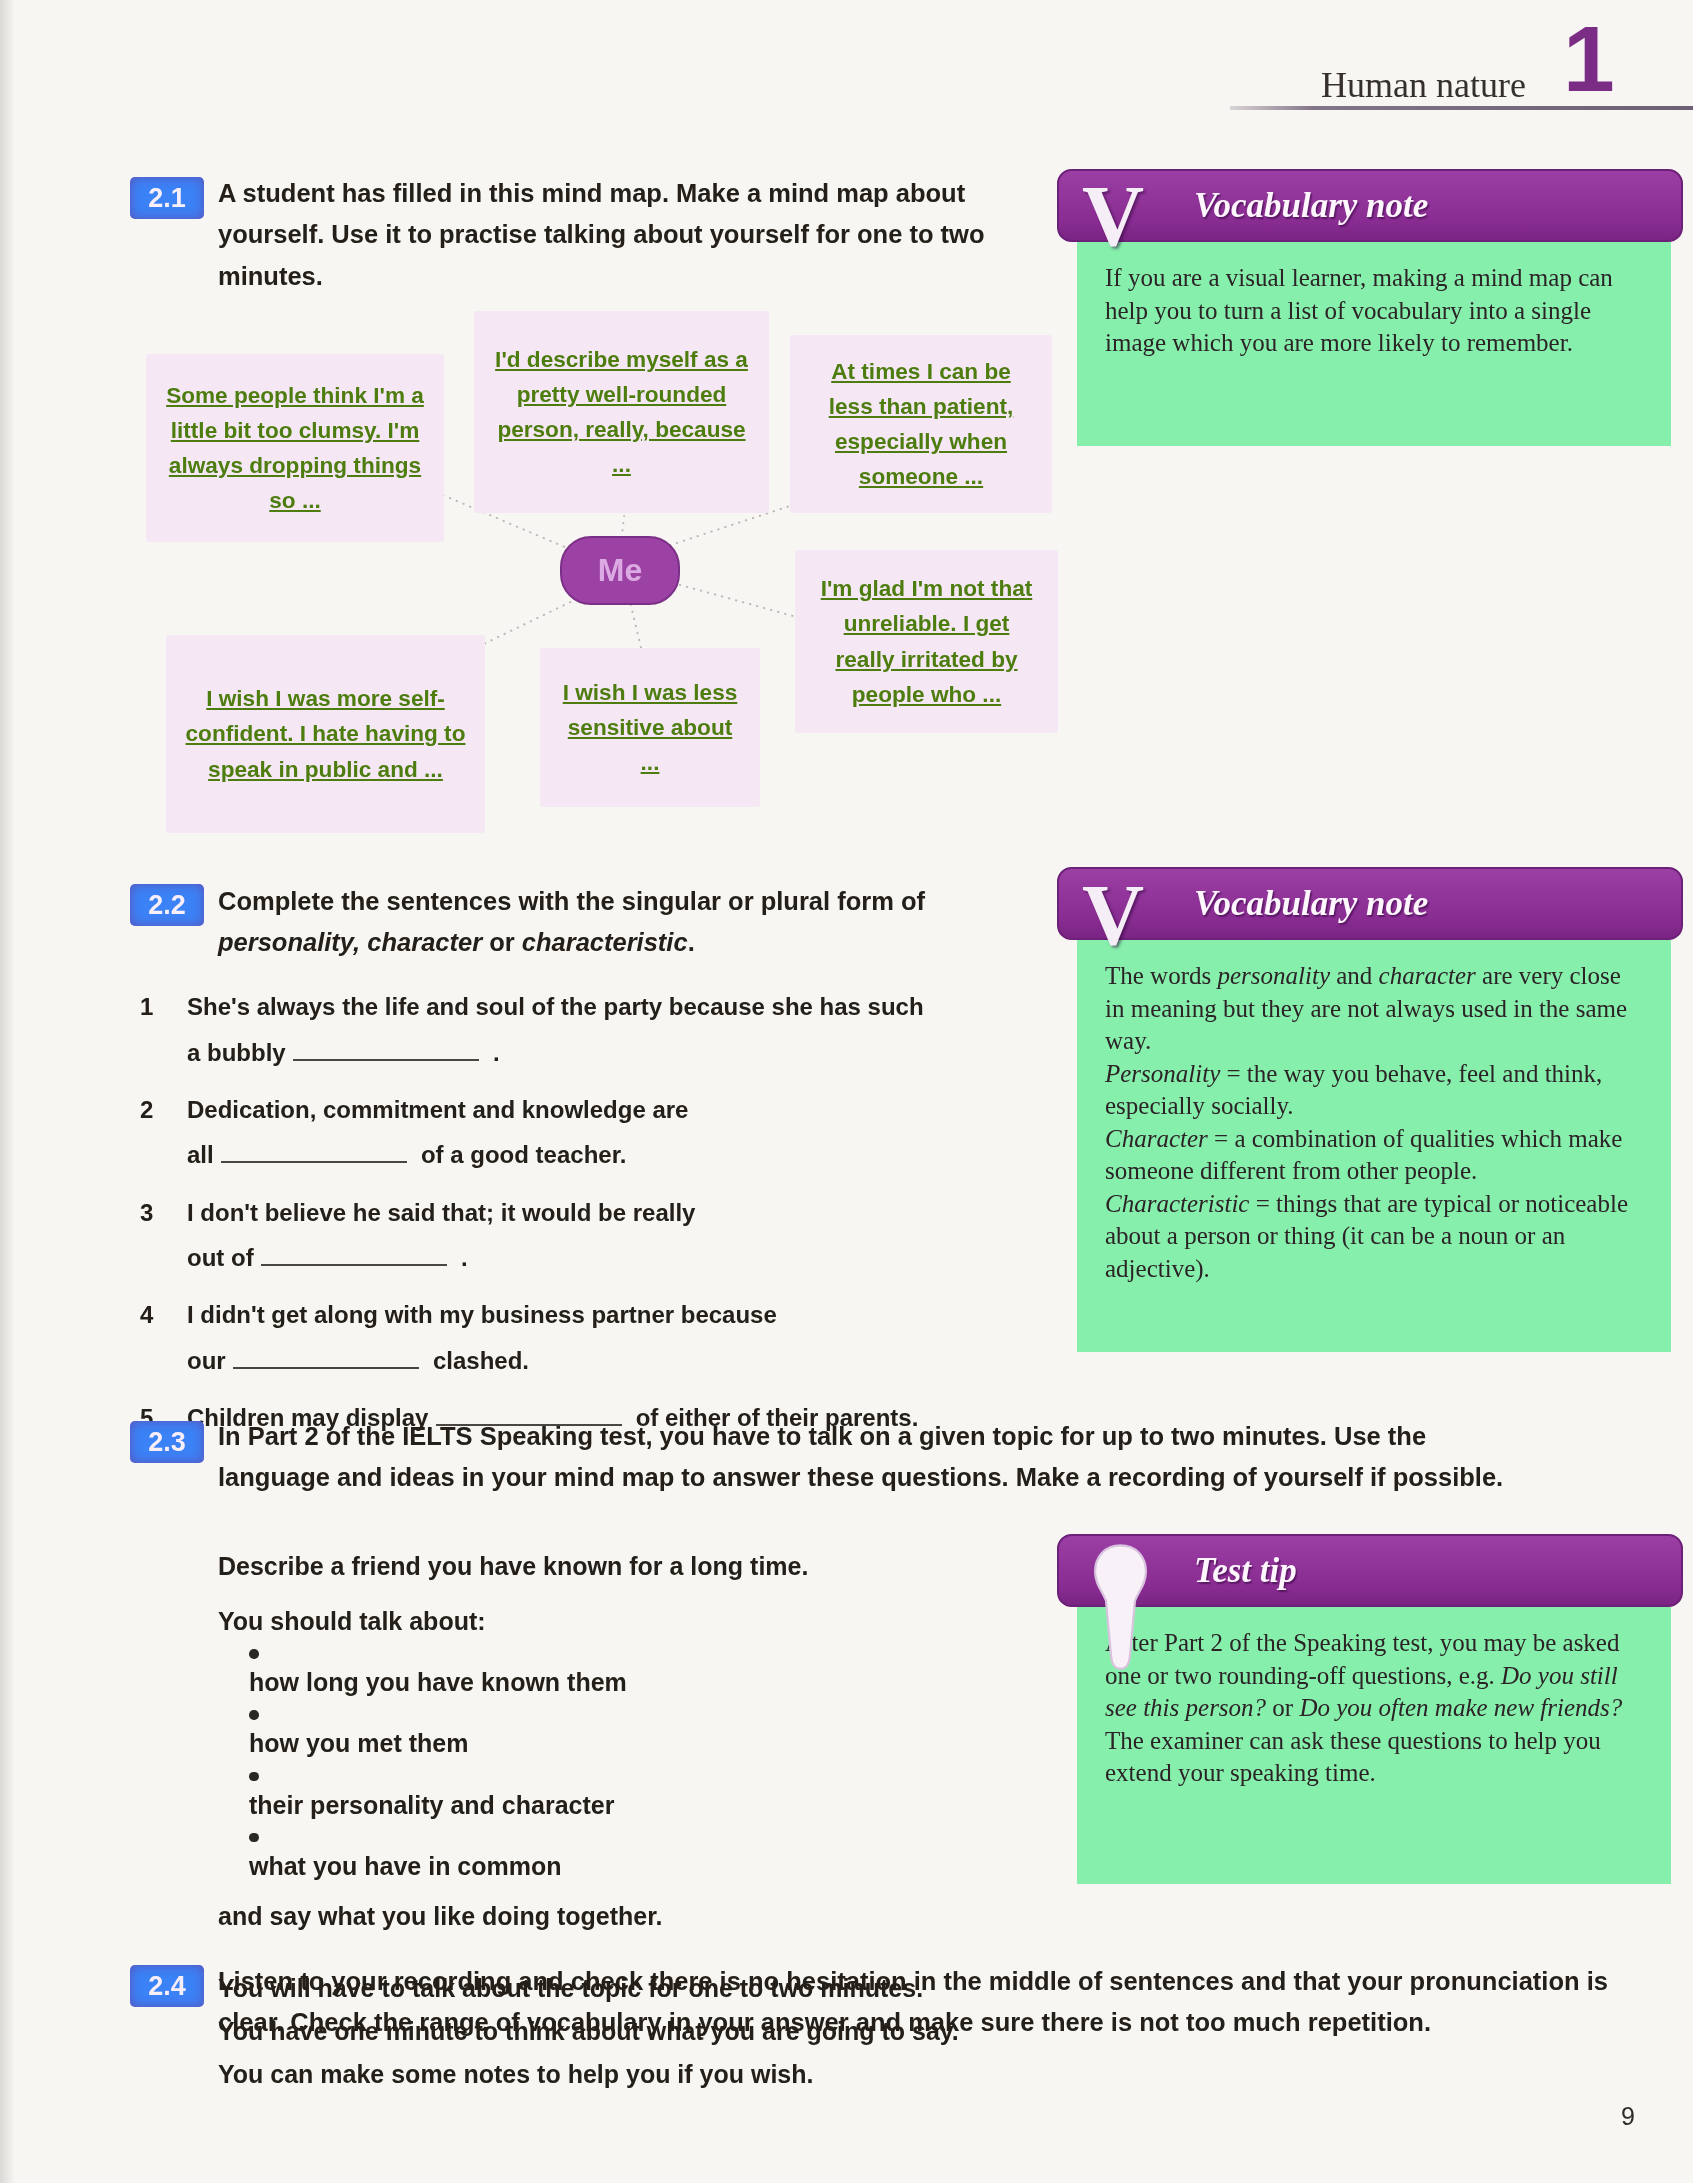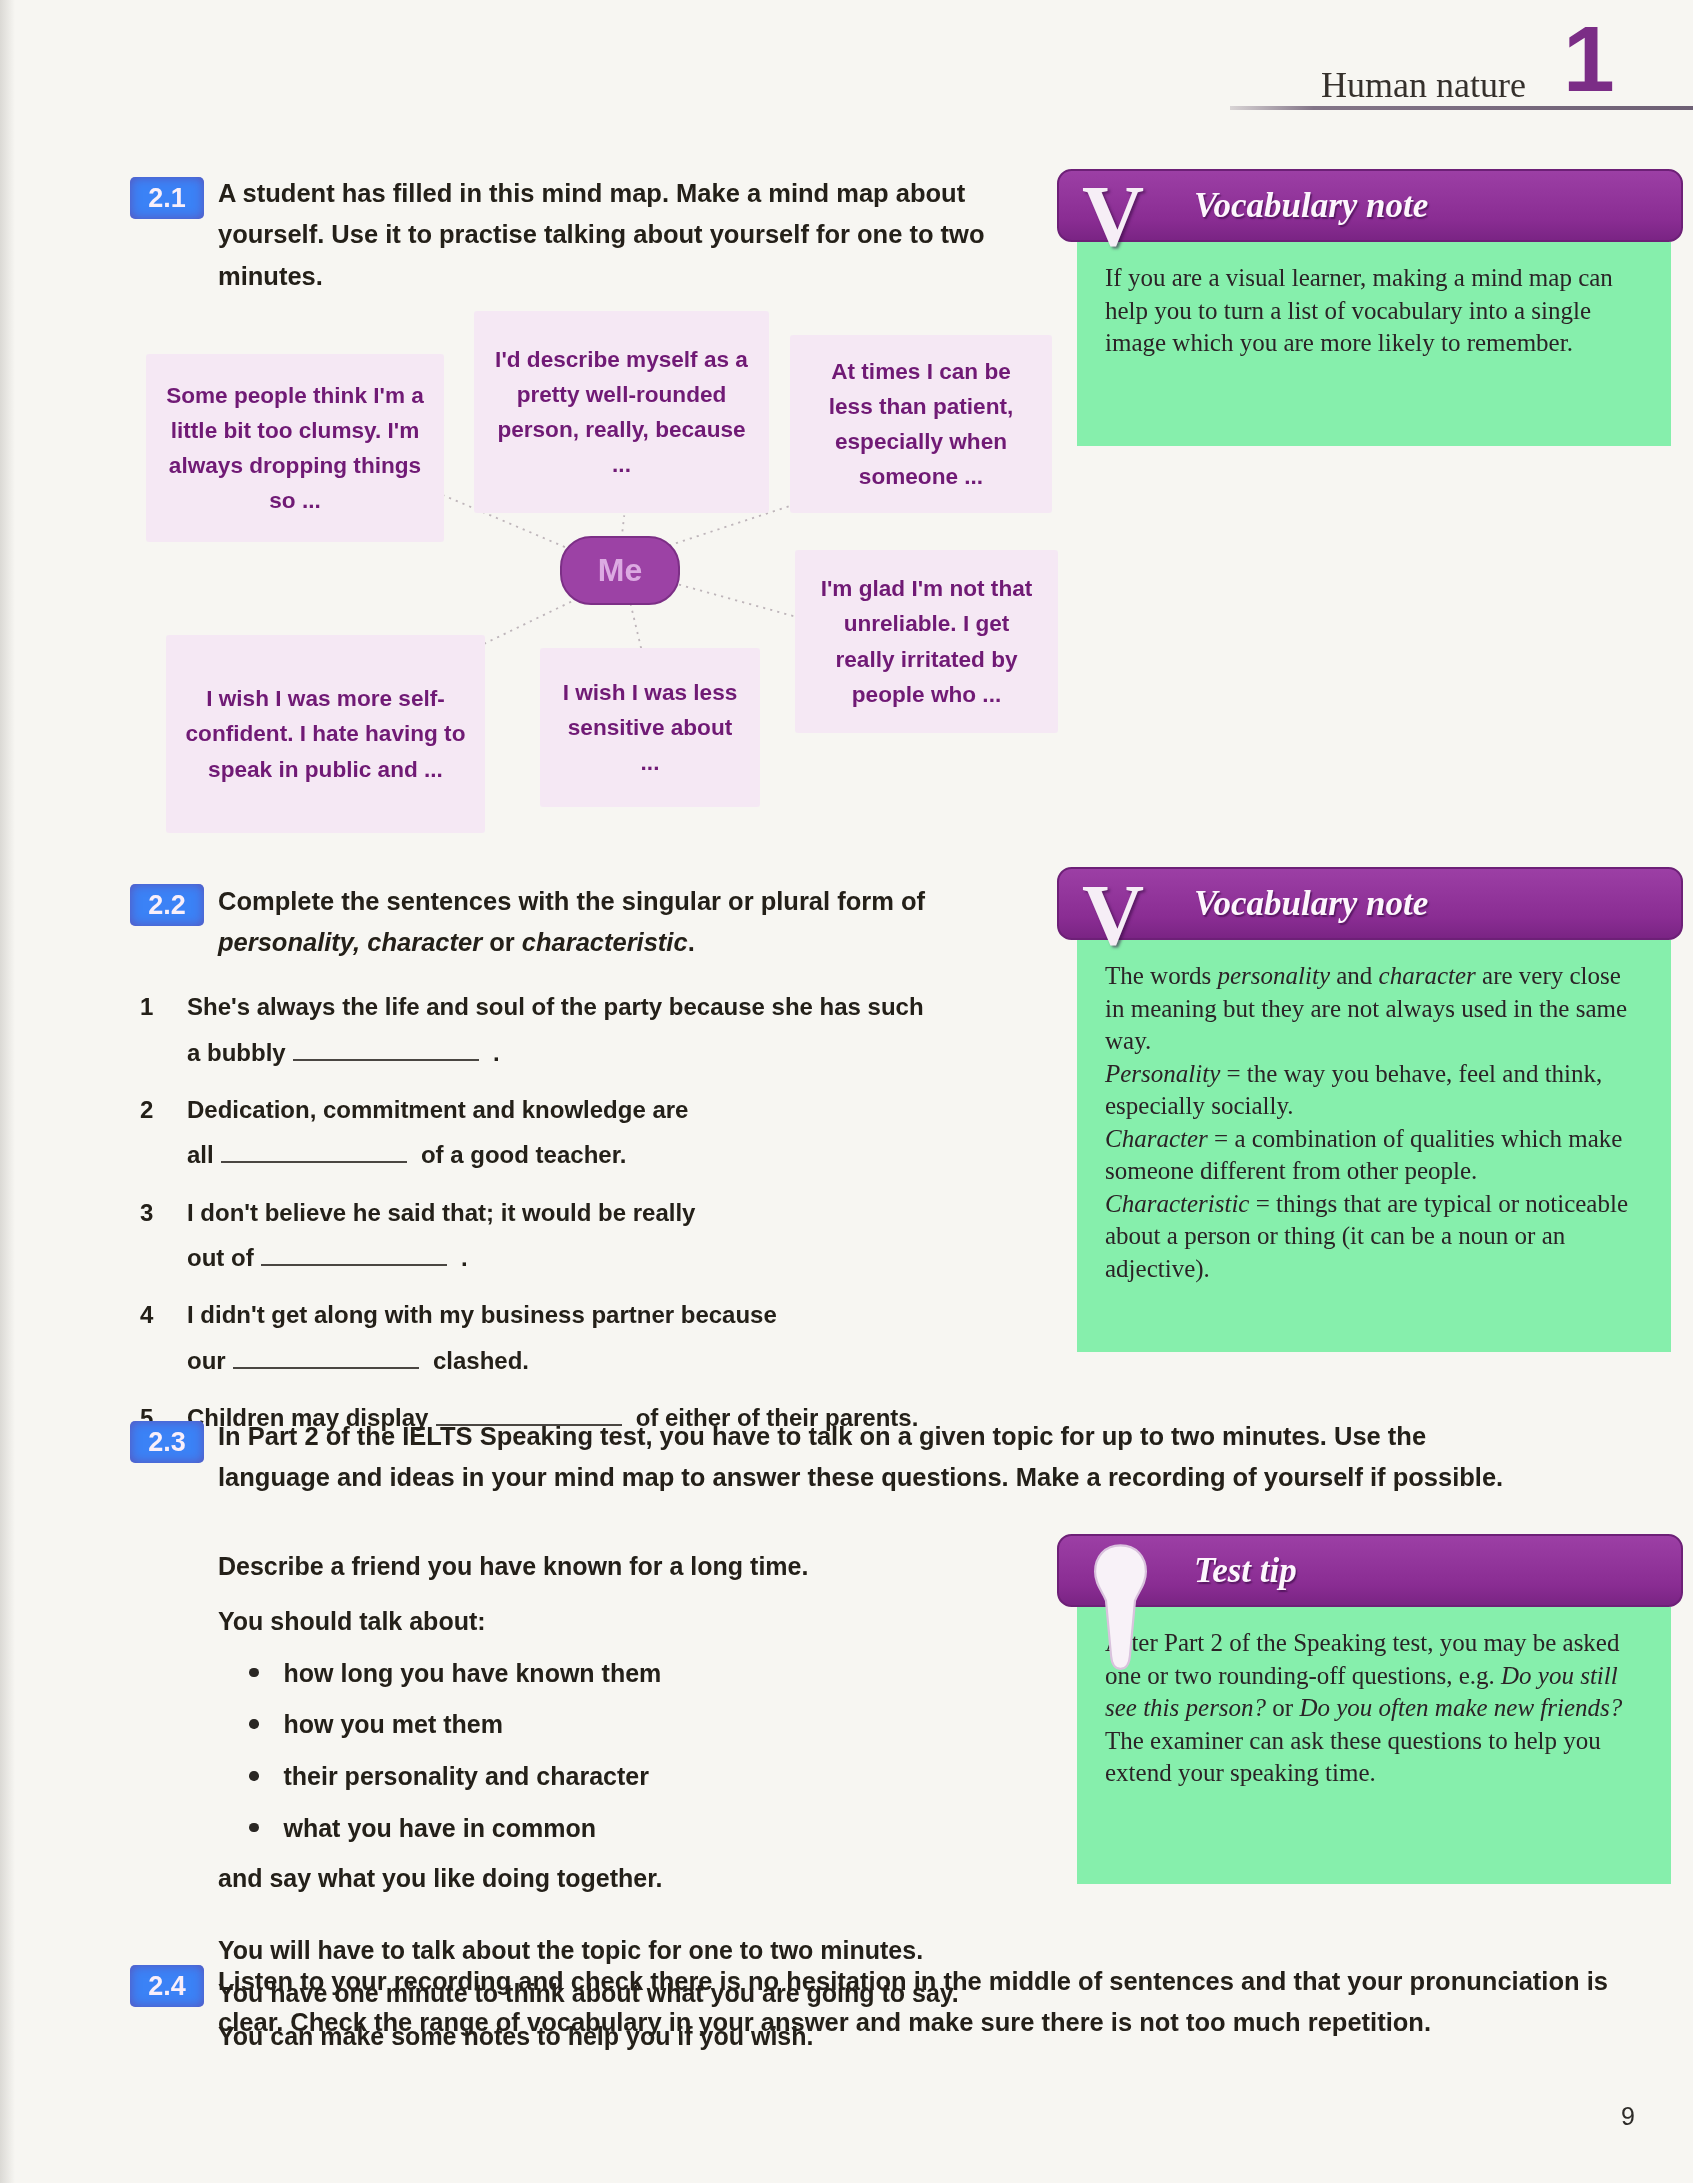--- a/index.html
+++ b/index.html
@@ -20,21 +20,21 @@
   
   .badge{position:absolute;left:130px;width:74px;height:42px;border-radius:5.1px;
     background:#3b82f6;box-shadow:inset 0 0 10.2px rgba(120,40,130,.55);
     color:#f9effa;font-size:27px;font-weight:bold;display:flex;align-items:center;justify-content:center;}
   
   .instr{position:absolute;font-size:25.5px;font-weight:bold;line-height:1.62;color:#242019;}
   .instr em{font-style:italic;}
   
   .bubble{position:absolute;background:#f5e8f4;border-radius:3px;box-sizing:border-box;
     display:flex;align-items:center;justify-content:center;text-align:center;
-    padding:11.6px 17.5px;font-size:22.6px;font-weight:600;line-height:1.55;color:#701a75;}
+    padding:11.6px 17.5px;font-size:22.6px;font-weight:600;line-height:1.55;color:#4d7c0f;text-decoration:underline;}
   .me-node{position:absolute;left:560px;top:536px;width:116px;height:65px;border-radius:31px;
     background:#9c42a5;border:2.2px solid #7c2f86;display:flex;align-items:center;justify-content:center;
     color:#dcaae2;font-size:32px;font-weight:bold;}
   .connectors{position:absolute;left:0;top:0;pointer-events:none;}
   
   .qlist{position:absolute;left:140px;top:984px;width:924px;font-size:24px;font-weight:bold;
     line-height:1.9;color:#242019;}
   .q{margin-bottom:11.6px;display:flex;}
   .qnum{width:47px;flex:0 0 47px;}
   .qtext{flex:1;}
@@ -51,21 +51,21 @@
     font-size:86px;line-height:1;color:#f6eef6;text-shadow:2.2px 2.2px 2.9px rgba(50,8,60,.55);z-index:3;}
   .note-body{position:absolute;left:1077px;width:594px;background:#86efac;box-sizing:border-box;
     padding:20.4px 25px 14.6px 28px;font-family:"Liberation Serif",serif;font-size:25px;line-height:1.3;
     color:#2b2326;}
   .note-body em{font-style:italic;}
   .bulb-svg{position:absolute;left:1090px;top:1541px;z-index:3;}
   
   .task{position:absolute;left:218px;top:1547px;width:844px;font-size:25px;font-weight:bold;
     line-height:1.55;color:#242019;}
   .task .lead{margin-top:16px;}
-  .bullet{display:flex;align-items:baseline;margin-top:13px;margin-left:31px;}
+  .bullet{display:flex;align-items:baseline;margin-top:13px;margin-left:31px;flex-direction:column;}
   .dot{width:9.5px;height:9.5px;border-radius:50%;background:#2a2724;margin-right:25px;flex:0 0 9.5px;
     position:relative;top:-4.4px;}
   .tail{margin-top:11.6px;}
   .task-notes{margin-top:31px;line-height:1.72;}
   
   .page-number{position:absolute;left:1621px;top:2102px;font-size:25px;color:#2e2c29;}
 </style>
 </head>
 <body>
 

